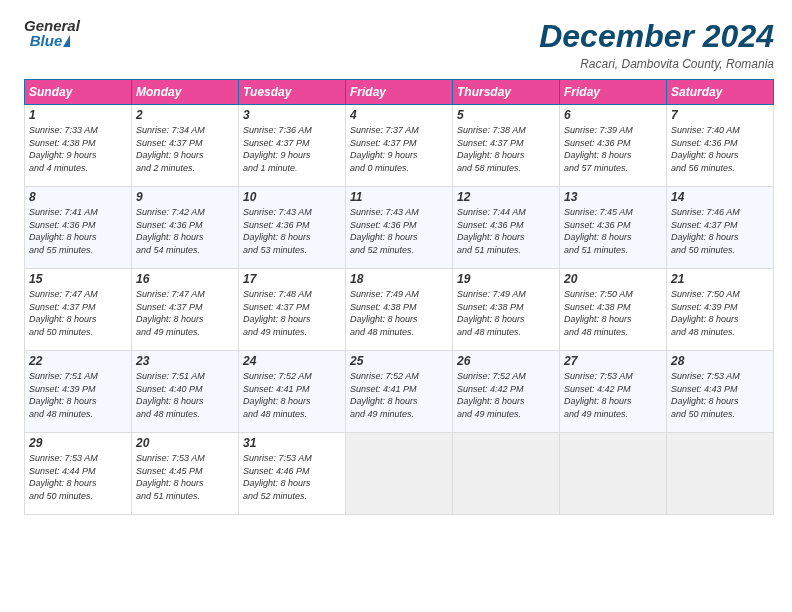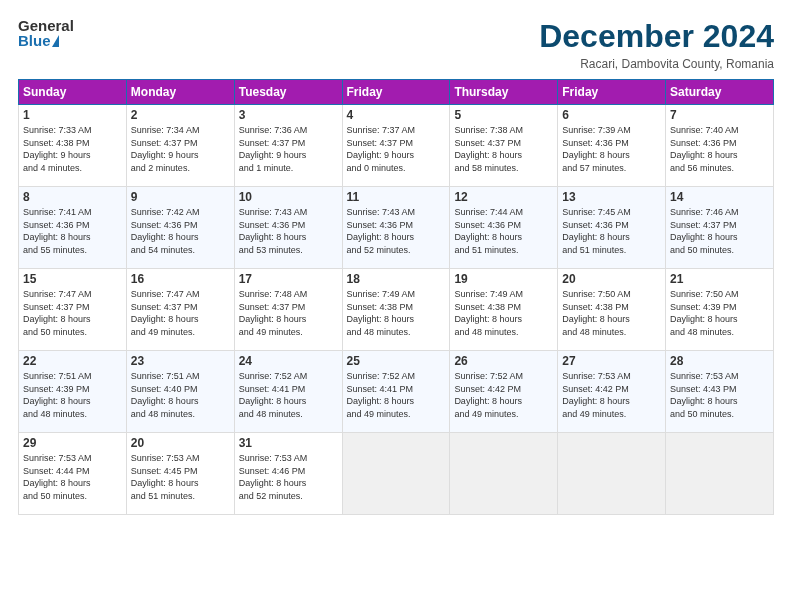--- a/index.html
+++ b/index.html
@@ -6,23 +6,24 @@
     body {
       font-family: Arial, sans-serif;
       background: #fff;
       width: 792px;
       height: 612px;
       overflow: hidden;
     }
     .page {
       width: 792px;
       height: 486px;
-      padding: 18px 18px 10px 18px;
+      padding: 18px 18px 10px 24px;
       display: flex;
       flex-direction: column;
+      font-style: italic;
     }
     .header {
       display: flex;
       justify-content: space-between;
       align-items: flex-start;
       margin-bottom: 8px;
     }
     .title-section {
       text-align: right;
     }
@@ -37,21 +38,21 @@
       margin-top: 2px;
     }
     .calendar {
       flex: 1;
       border: 1px solid #ccc;
       border-collapse: collapse;
       width: 100%;
       table-layout: fixed;
     }
     .calendar th {
-      background: #a21caf;
+      background: #ec4899;
       color: #fff;
       font-size: 12px;
       font-weight: bold;
       padding: 5px 4px;
       text-align: left;
       border: 1px solid #1a6faf;
     }
     .calendar td {
       vertical-align: top;
       border: 1px solid #ddd;
@@ -91,20 +92,21 @@
       color: #333;
       line-height: 1;
     }
     .logo-blue {
       font-size: 15px;
       font-weight: bold;
       color: #1a6faf;
       line-height: 1;
       display: flex;
       align-items: center;
+      justify-content: center;
     }
     .triangle-icon {
       display: inline-block;
       width: 0;
       height: 0;
       border-left: 7px solid transparent;
       border-right: 0px solid transparent;
       border-bottom: 12px solid #1a6faf;
       margin-left: 1px;
       vertical-align: middle;

